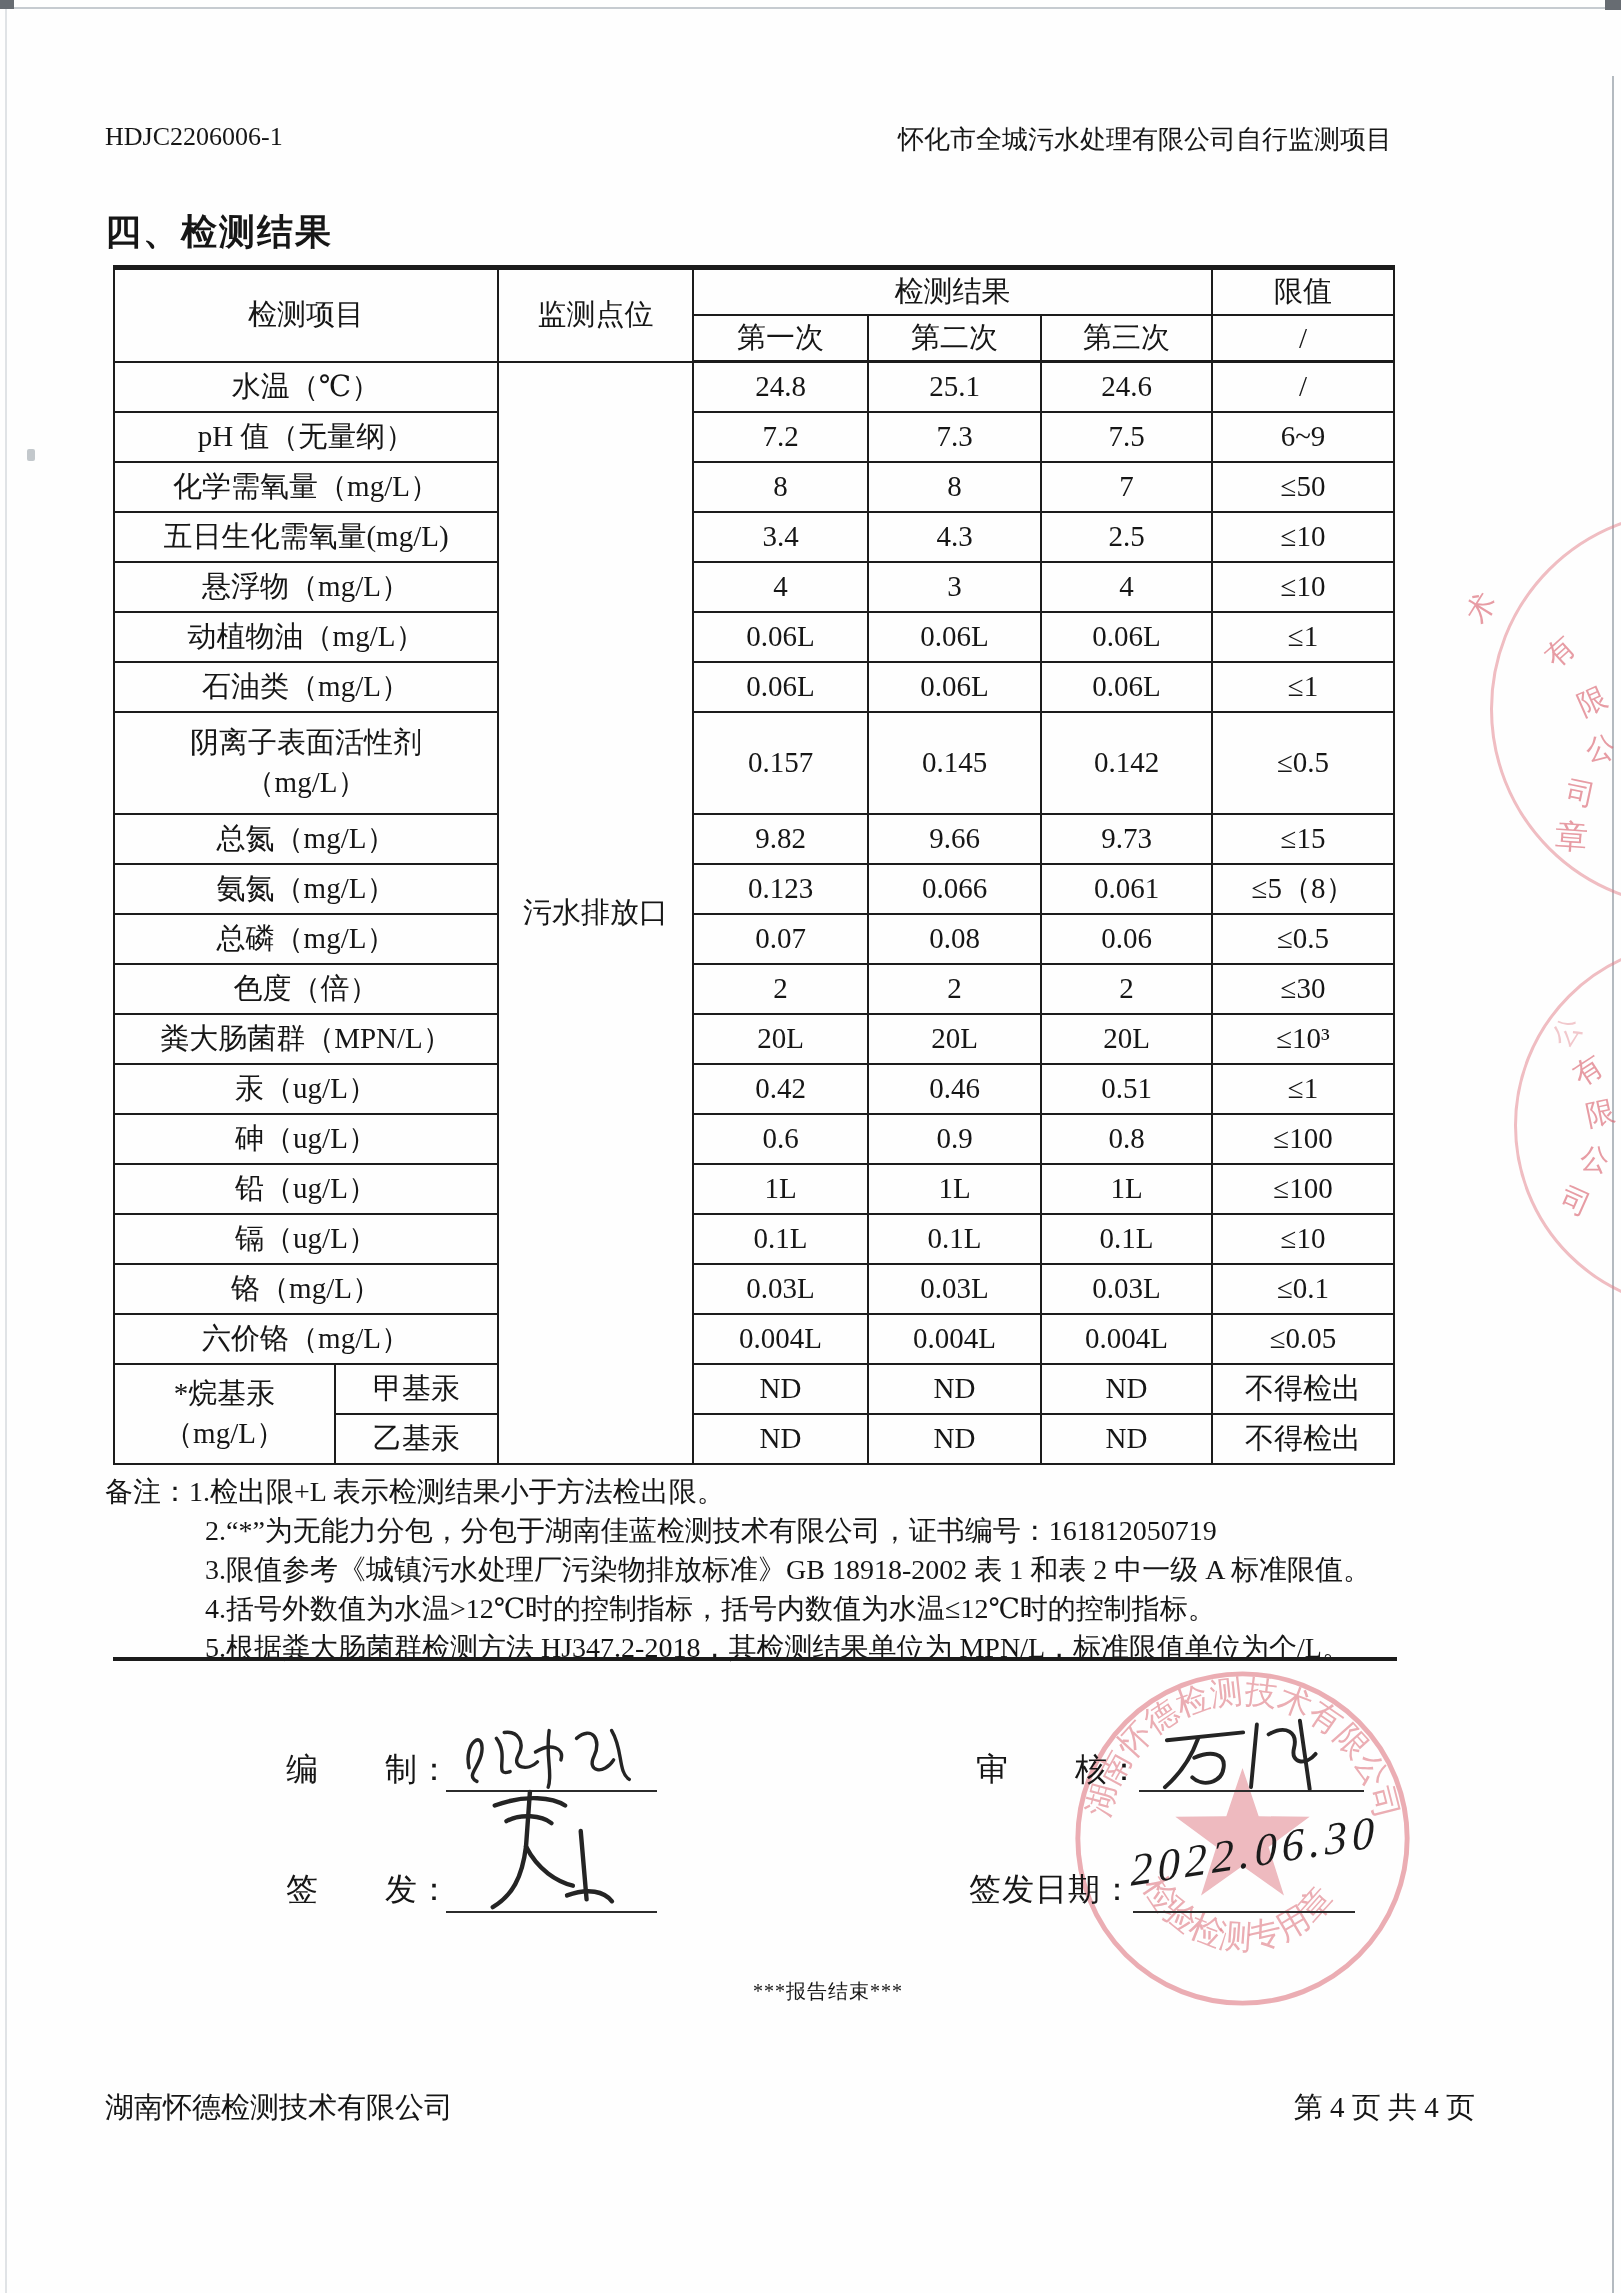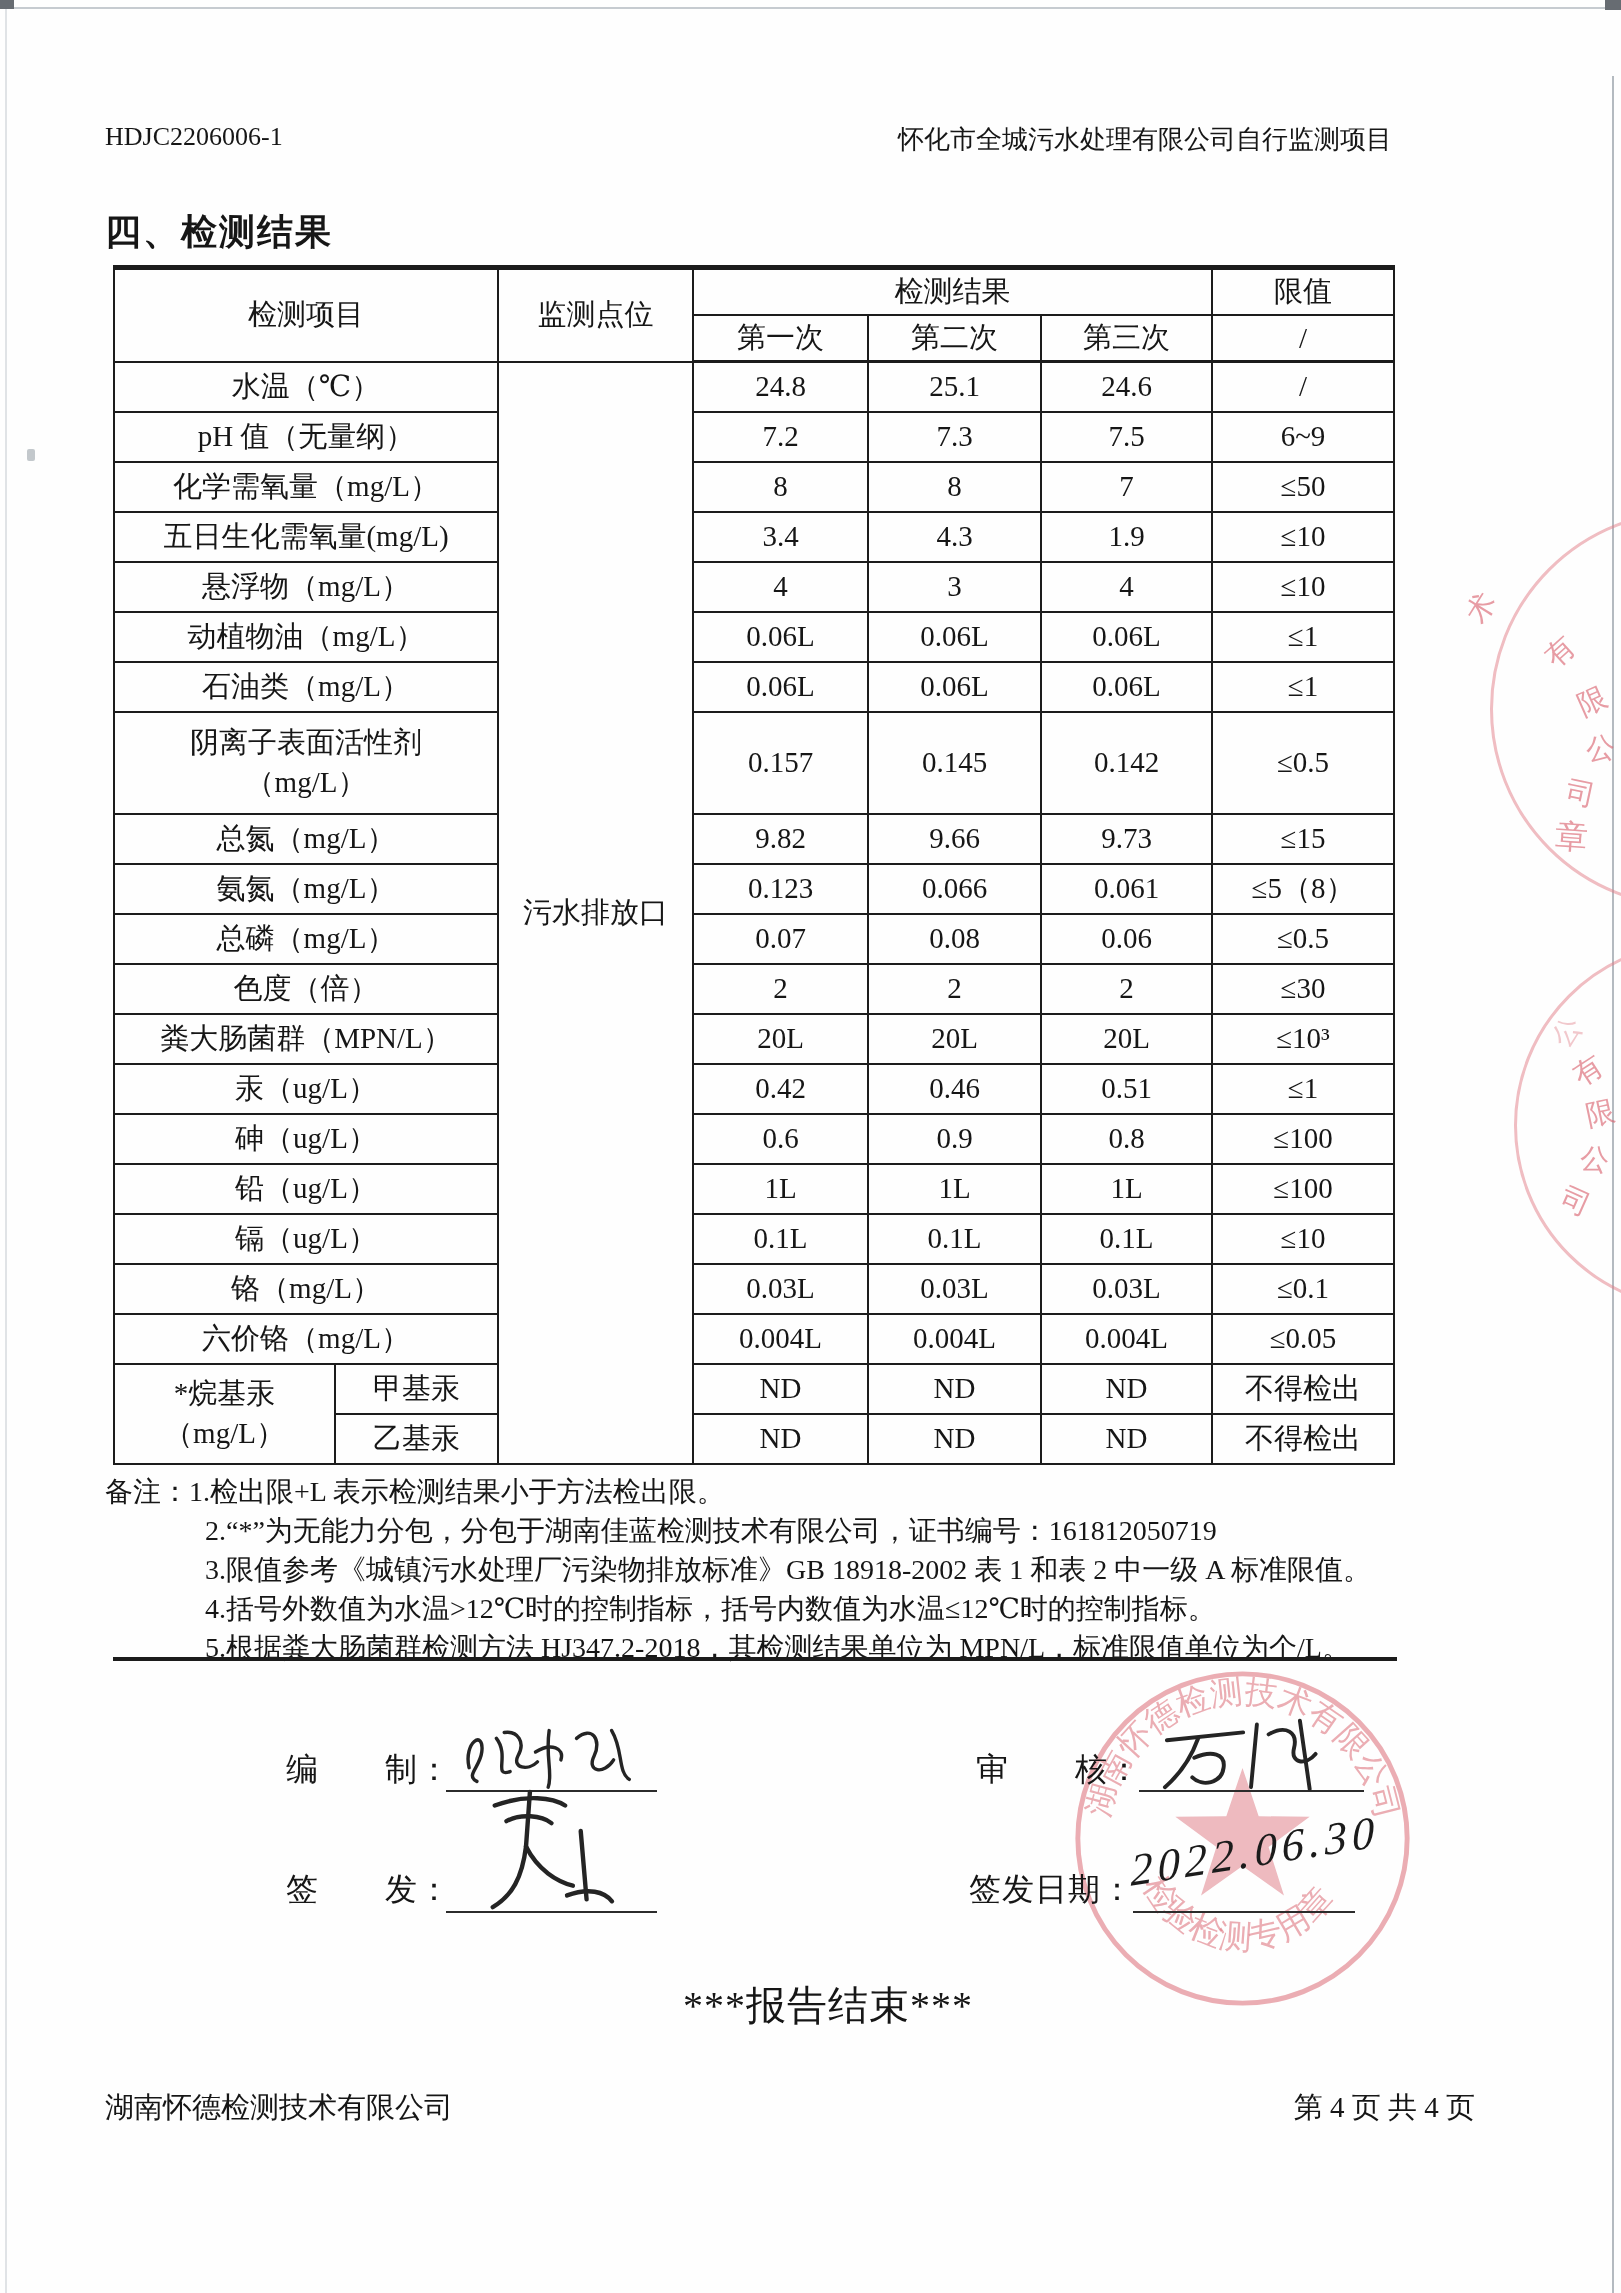--- a/index.html
+++ b/index.html
@@ -45,21 +45,21 @@
 
   .sig-label{position:absolute;font-size:32px;letter-spacing:1px;z-index:3;}
   .sig-line{position:absolute;height:2px;background:#2b2b2b;z-index:3;}
   .sig-svg{position:absolute;z-index:4;}
   .date-hand{
     position:absolute;left:1129px;top:1825px;z-index:4;
     font-size:45px;font-style:italic;letter-spacing:4.9px;
     transform:rotate(-9deg) skewX(-8deg);color:#1b1b1b;
   }
 
-  .report-end{position:absolute;top:1978px;left:0;width:100%;text-align:center;padding-left:35px;box-sizing:border-box;font-size:40px;letter-spacing:1px;}
+  .report-end{position:absolute;top:1978px;left:0;width:100%;text-align:center;padding-left:35px;box-sizing:border-box;font-size:20px;letter-spacing:1px;}
   .footer-row{position:absolute;top:2088px;left:105px;right:146px;display:flex;justify-content:space-between;font-size:29px;}
 
   
   .stamp-big{position:absolute;left:1070px;top:1666px;width:345px;height:345px;z-index:1;}
   
   .edge-stamp{position:absolute;border:3.9px solid rgba(226,123,134,.5);border-radius:50%;z-index:1;}
   .edge-stamp.a{left:1490px;top:510px;width:392px;height:392px;}
   .edge-stamp.b{left:1514px;top:941px;width:363px;height:363px;}
   .stamp-char{position:absolute;font-size:29px;color:rgba(216,96,108,.62);z-index:1;font-family:"Liberation Serif","DejaVu Serif",serif;}
   .stamp-char.big{font-size:33px;}
@@ -127,21 +127,21 @@
         <td colspan="2">化学需氧量（mg/L）</td>
         <td>8</td>
         <td>8</td>
         <td>7</td>
         <td>≤50</td>
       </tr>
       <tr class="std">
         <td colspan="2">五日生化需氧量(mg/L)</td>
         <td>3.4</td>
         <td>4.3</td>
-        <td>1.9</td>
+        <td>2.5</td>
         <td>≤10</td>
       </tr>
       <tr class="std">
         <td colspan="2">悬浮物（mg/L）</td>
         <td>4</td>
         <td>3</td>
         <td>4</td>
         <td>≤10</td>
       </tr>
       <tr class="std">

